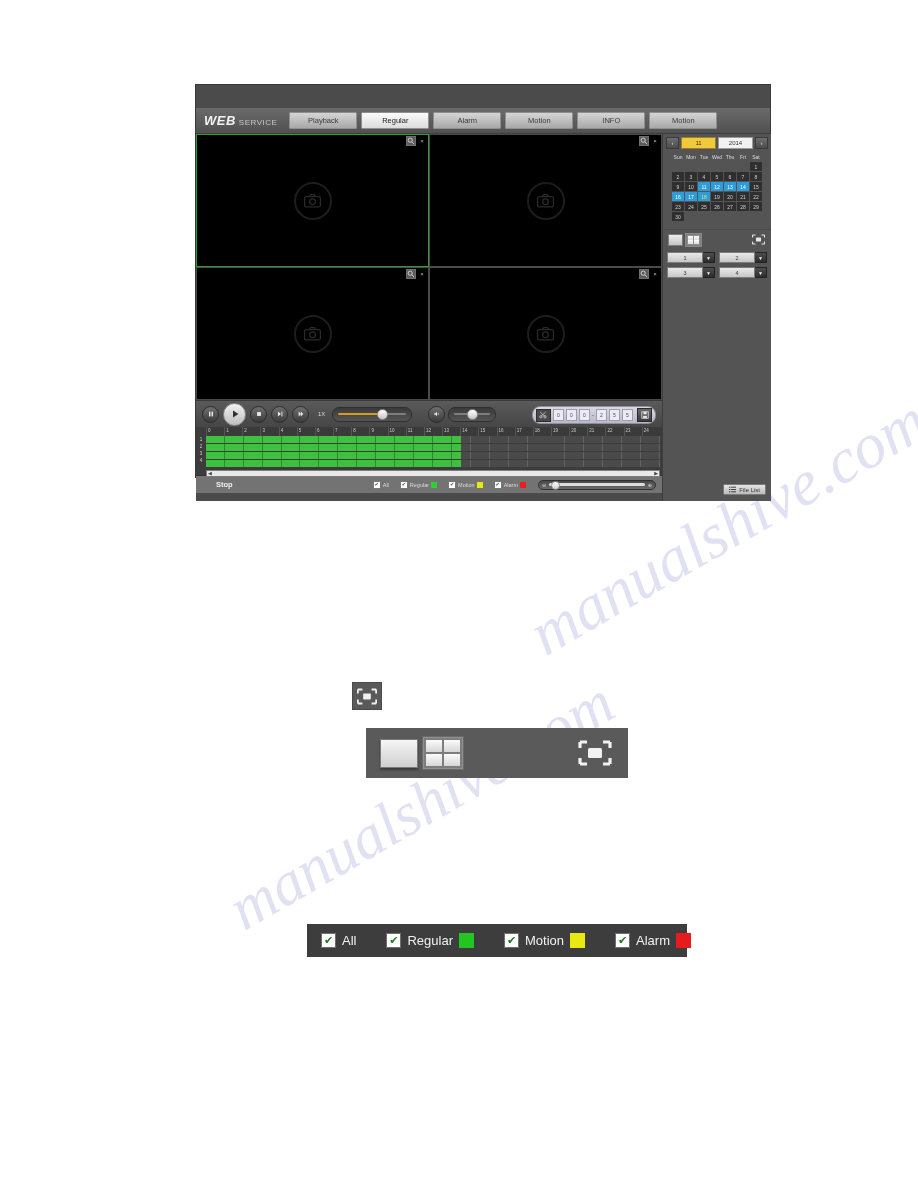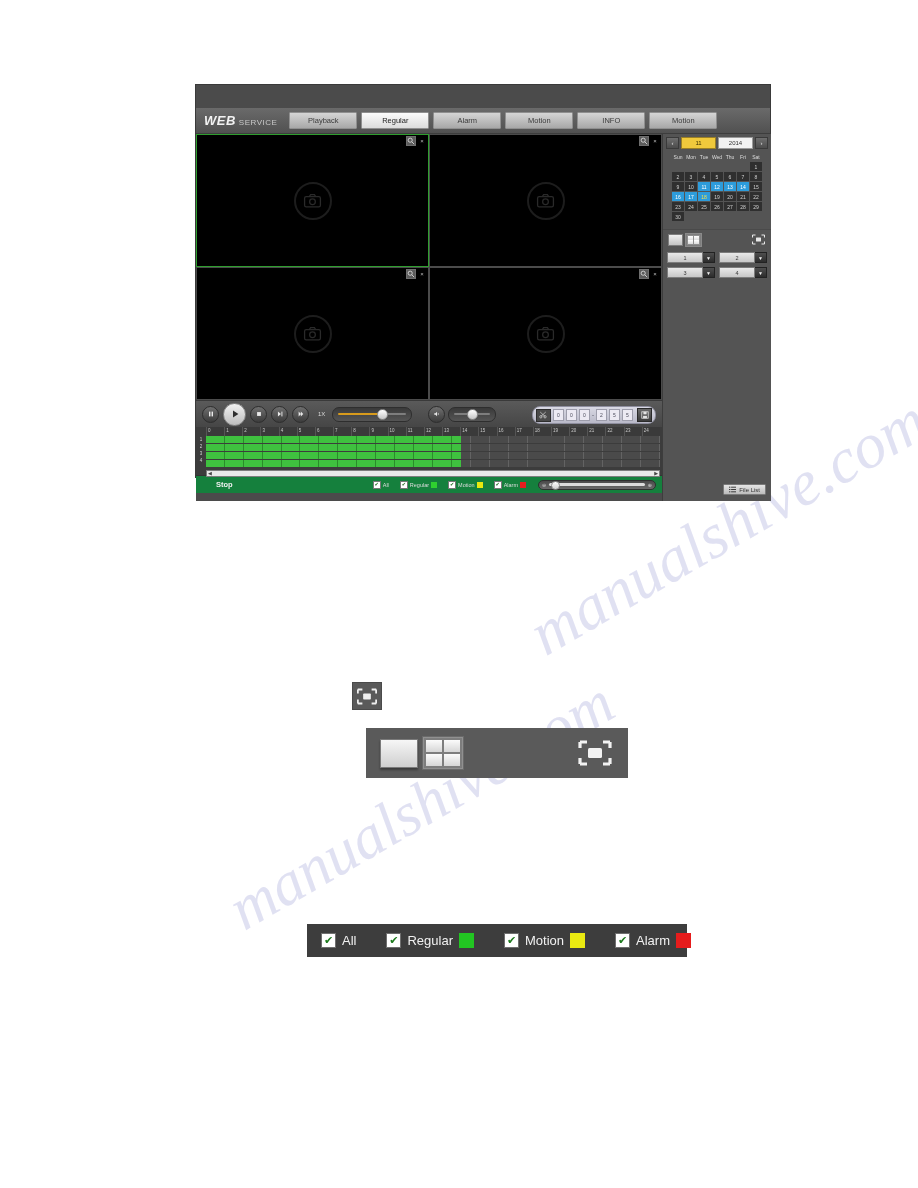--- a/index.html
+++ b/index.html
@@ -167,21 +167,21 @@
   }
   .hscroll{
     margin:2px 2px 0 10px;height:7px;background:#e9e9e9;
     border:1px solid #7d7d7d;display:flex;align-items:center;
     justify-content:space-between;padding:0 1px;box-sizing:border-box;
   }
   .hscroll .arw{font-size:5px;color:#444;line-height:1;}
 
   
   .statusbar{
-    height:17px;background:#15803d;border-top:1px solid #333;
+    height:17px;background:#737373;border-top:1px solid #333;
     display:flex;align-items:center;padding:0 6px;
   }
   .status-text{font-size:7.5px;color:#f0f0f0;font-weight:bold;margin-left:14px;}
   .legend{display:flex;gap:11px;margin-left:auto;align-items:center;}
   .leg{display:flex;align-items:center;gap:2px;}
   .cb{
     width:6px;height:6px;background:#fff;border:1px solid #777;
     display:flex;align-items:center;justify-content:center;
     font-size:5px;color:#1c6b1c;line-height:1;cursor:pointer;
   }

